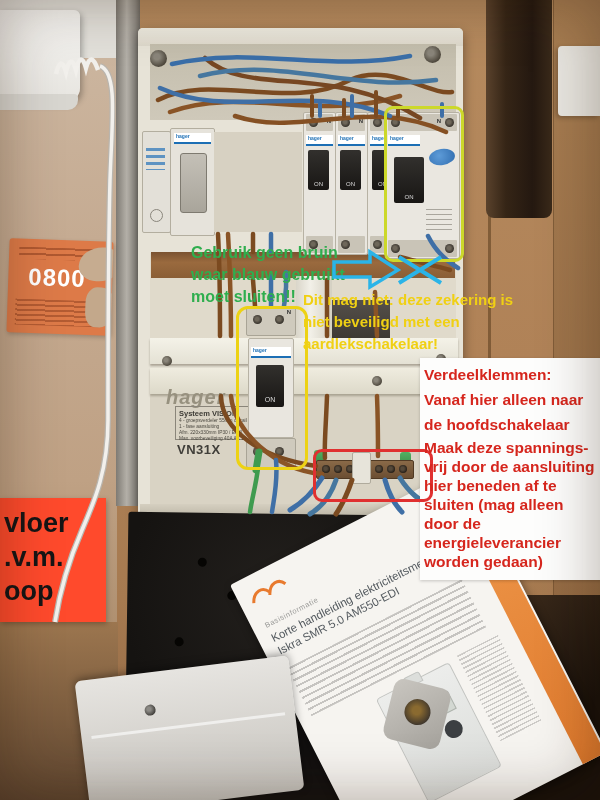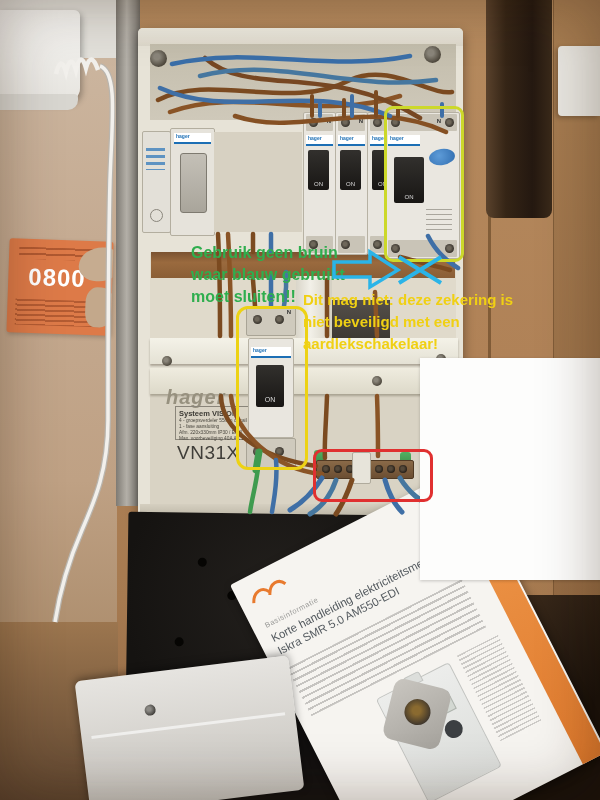--- a/index.html
+++ b/index.html
@@ -85,21 +85,21 @@
   .sb-body{left:8px;top:32px;width:44px;height:98px;background:#e9e6df;border:1px solid #b7b2a4;border-radius:2px;}
   .sb .blabel{top:8px;}
   .sb-switch{top:26px;left:7px;width:28px;height:42px;background:linear-gradient(180deg,#32302d,#181614);
     border-radius:2px;color:#ddd;font-size:7px;display:flex;align-items:flex-end;justify-content:center;padding-bottom:4px;box-sizing:border-box;}
   
   .hlabel{left:163px;top:386px;width:128px;height:86px;}
   .hager-logo{left:3px;top:0;font-size:20px;font-weight:bold;font-style:italic;color:#97917f;letter-spacing:1px;}
   .spec-frame{left:12px;top:20px;width:100px;height:34px;border:1px solid #8a857a;padding:2px 3px;box-sizing:border-box;}
   .spec-sys{font-size:7.5px;font-weight:bold;color:#3c3a34;}
   .spec-lines{font-size:4.8px;line-height:6px;color:#4a473f;white-space:pre;}
-  .model{left:14px;top:56px;font-size:19px;font-weight:normal;color:#403e39;letter-spacing:.5px;}
+  .model{left:14px;top:56px;font-size:13px;font-weight:bold;color:#403e39;letter-spacing:.5px;}
   
   .klem-bar{left:316px;top:460px;width:96px;height:17px;background:linear-gradient(180deg,#8a6a48,#6b4e32);border:1px solid #503a24;border-radius:2px;}
   .kscrew{top:4px;width:8px;height:8px;border-radius:50%;background:radial-gradient(circle at 45% 45%,#55493a 25%,#201a14 75%);}
   .kclip{left:352px;top:452px;width:17px;height:30px;background:#e7e4da;border:1px solid #b0ab9d;border-radius:2px;}
   .kcap{width:11px;height:20px;background:linear-gradient(180deg,#53b163,#2f7e3e);border-radius:3px;}
   
   .panel{left:127px;top:514px;width:338px;height:208px;background:radial-gradient(circle at 45% 40%,#23201d,#151311 70%);
     transform:rotate(.8deg);border-radius:3px;}
   .hole{width:9px;height:9px;border-radius:50%;background:#060503;}
   
@@ -152,20 +152,25 @@
   </div>
   <div class="a wall-switch"></div>
   <div class="a conduit"></div>
 
   <div class="a sticker-0800">
     <div class="a s0800-lines-top"></div>
     <div class="a s0800-text">0800</div>
     <div class="a s0800-lines-bot"></div>
     <div class="a torn1"></div>
     <div class="a torn2"></div>
+  </div>
+  <div class="a sticker-red">
+    <div class="a sticker-red-text">vloer
+.v.m.
+oop</div>
   </div>
 
   <div class="a fusebox"></div>
   <div class="a box-lid"></div>
   <div class="a wire-bay"></div>
   <div class="a mount-screw" style="left:150px;top:50px;"></div>
   <div class="a mount-screw" style="left:424px;top:46px;"></div>
   <div class="a mid-bay"></div>
   <div class="a wood-bar"></div>
   <div class="a recess"></div>
@@ -386,19 +391,29 @@
   <div class="a out-box" style="left:384px;top:106px;width:74px;height:150px;border:3px solid #ccd82a;"></div>
   <div class="a out-box" style="left:236px;top:306px;width:66px;height:158px;border:3px solid #edd214;border-radius:12px;"></div>
   <div class="a out-box" style="left:313px;top:449px;width:114px;height:47px;border:3px solid #e03030;"></div>
 
   <div class="a ann" style="left:191px;top:242px;font-size:16px;line-height:22px;color:#2fae4e;">Gebruik geen bruin
 waar blauw gebruikt
 moet sluiten!!</div>
   <div class="a ann" style="left:303px;top:289px;font-size:15px;line-height:22px;color:#f0d013;">Dit mag niet: deze zekering is
 niet beveiligd met een
 aardlekschakelaar!</div>
+  <div class="a ann" style="left:424px;top:362px;font-size:15.5px;line-height:25px;color:#d6261d;">Verdeelklemmen:
+Vanaf hier alleen naar
+de hoofdschakelaar</div>
+  <div class="a ann" style="left:424px;top:438px;font-size:15.5px;line-height:19px;color:#d6261d;">Maak deze spannings-
+vrij door de aansluiting
+hier beneden af te
+sluiten (mag alleen
+door de
+energieleverancier
+worden gedaan)</div>
 
   <svg class="a marks" width="600" height="800" viewBox="0 0 600 800">
     <polygon points="334,262 370,262 370,252 398,270 370,287 370,277 334,277" fill="none" stroke="#2ab4e8" stroke-width="3.5"></polygon>
     <path d="M399,257 L441,283 M441,257 L399,283" fill="none" stroke="#2ab4e8" stroke-width="4"></path>
   </svg>
 
 </div>
 
 </body></html>

